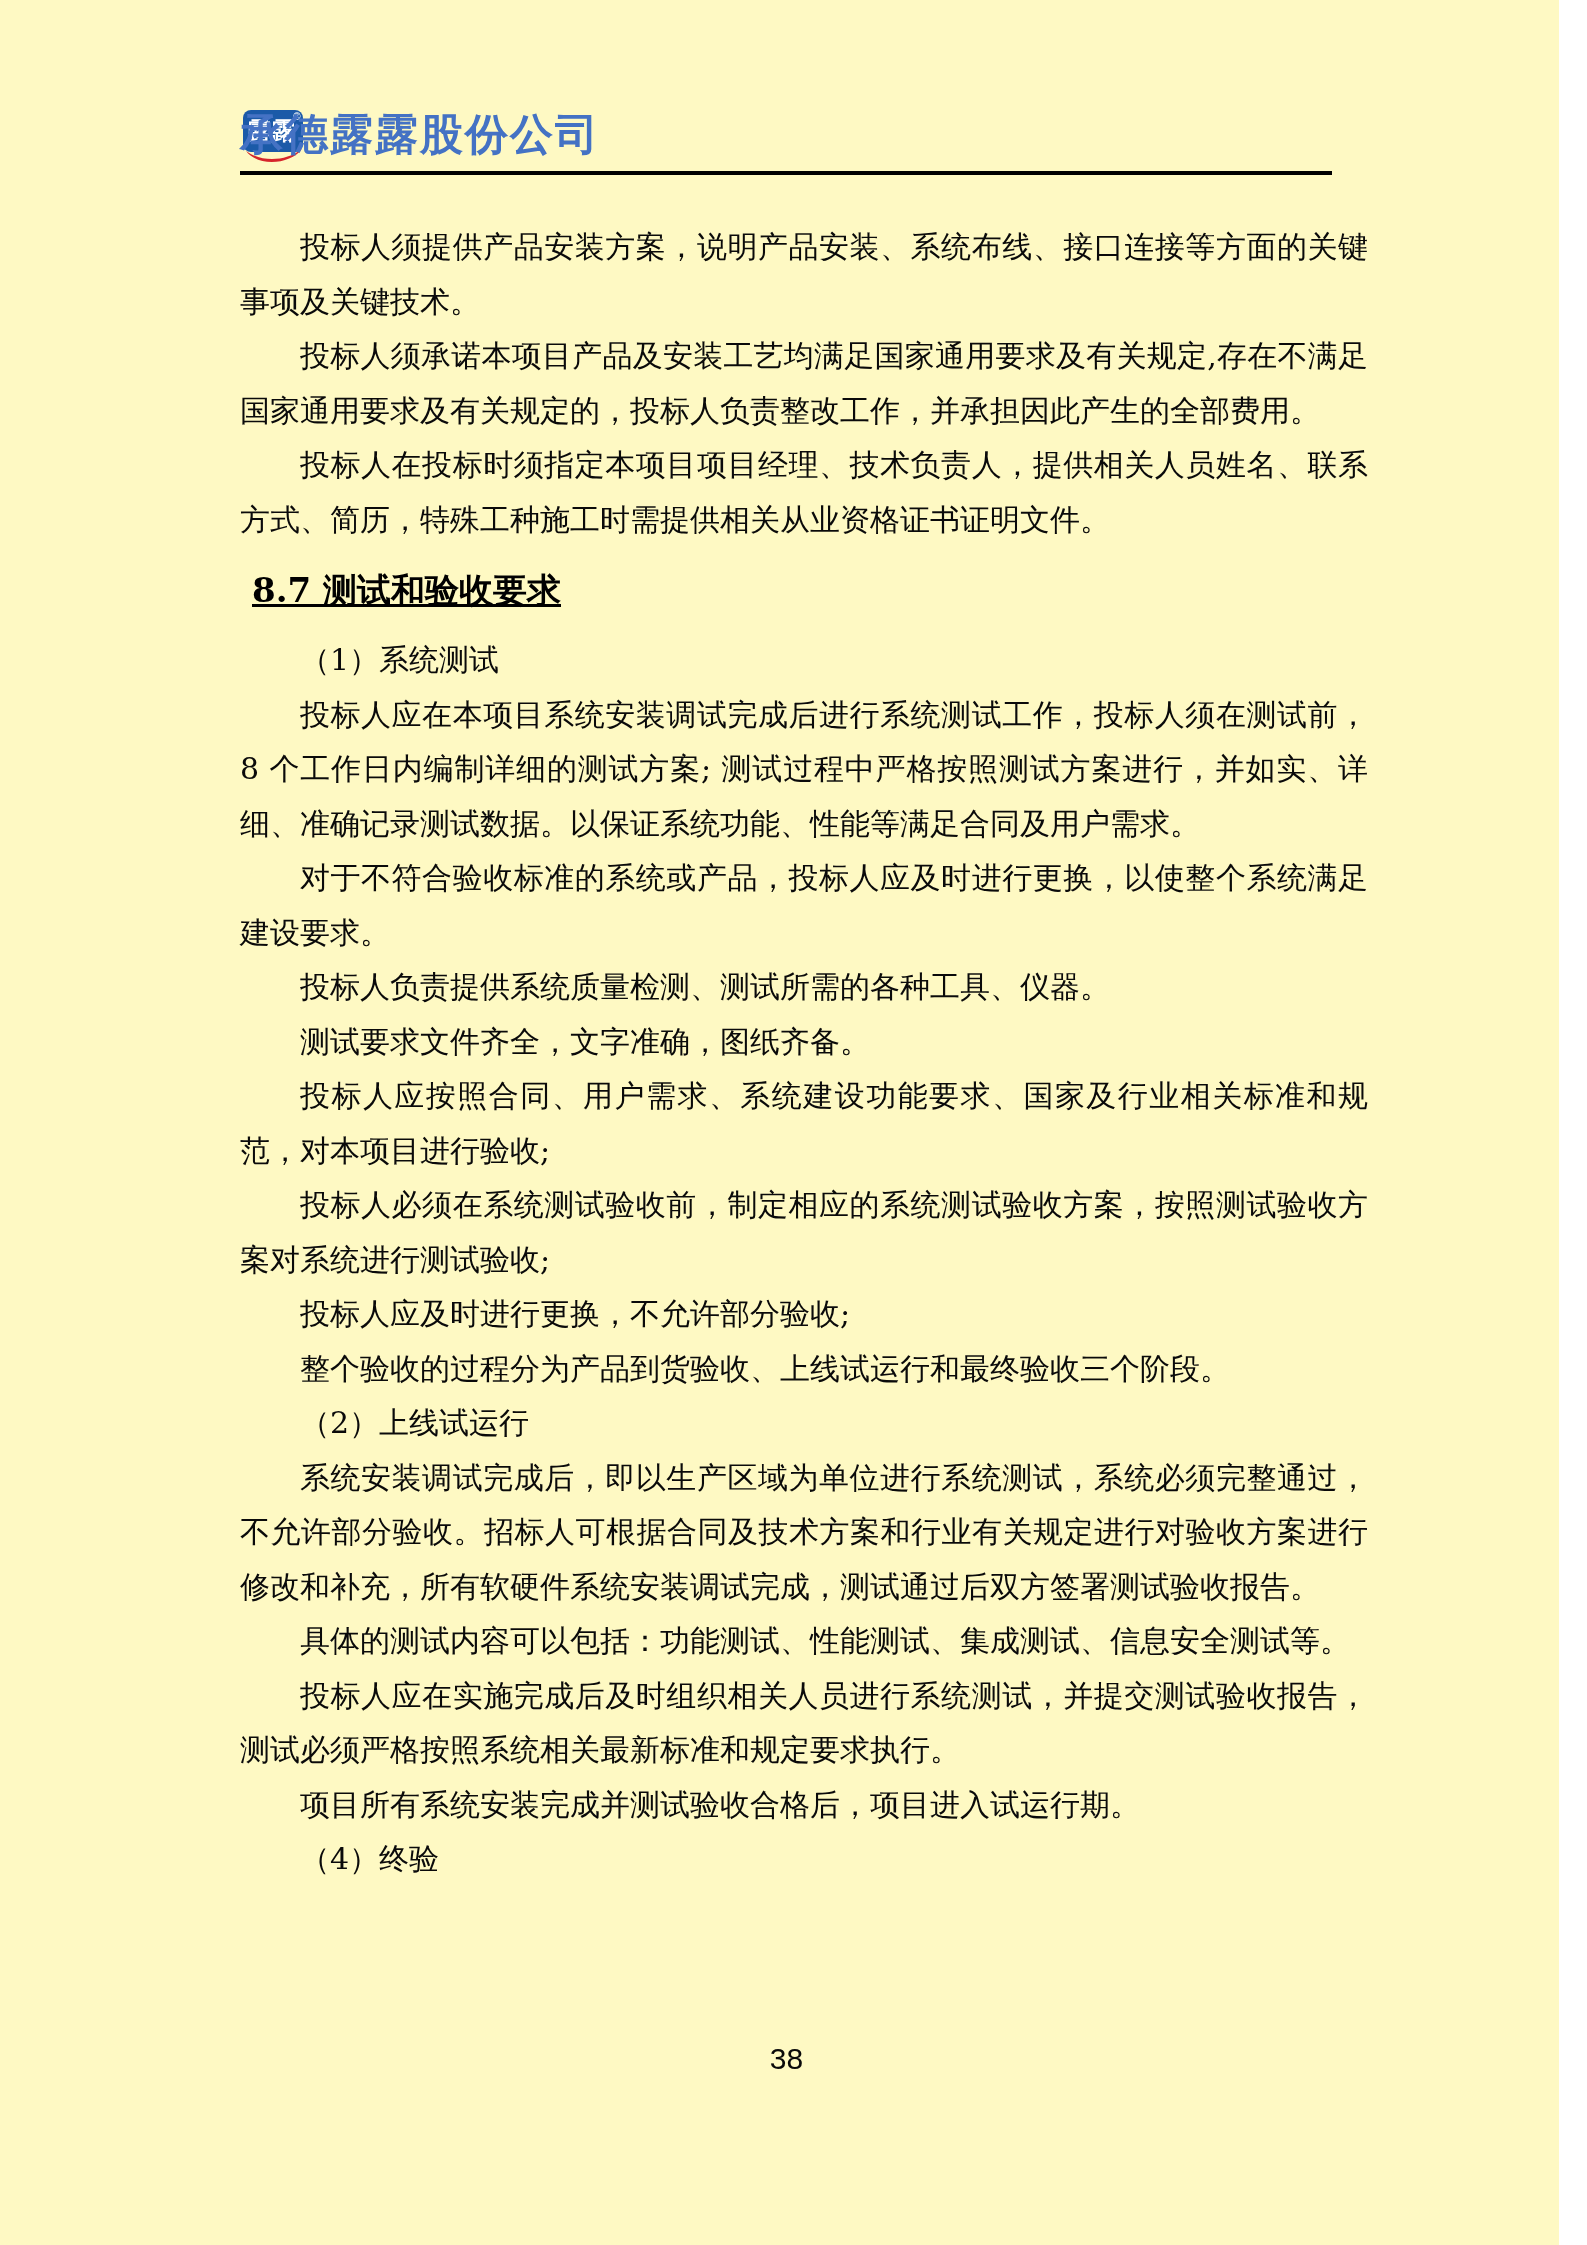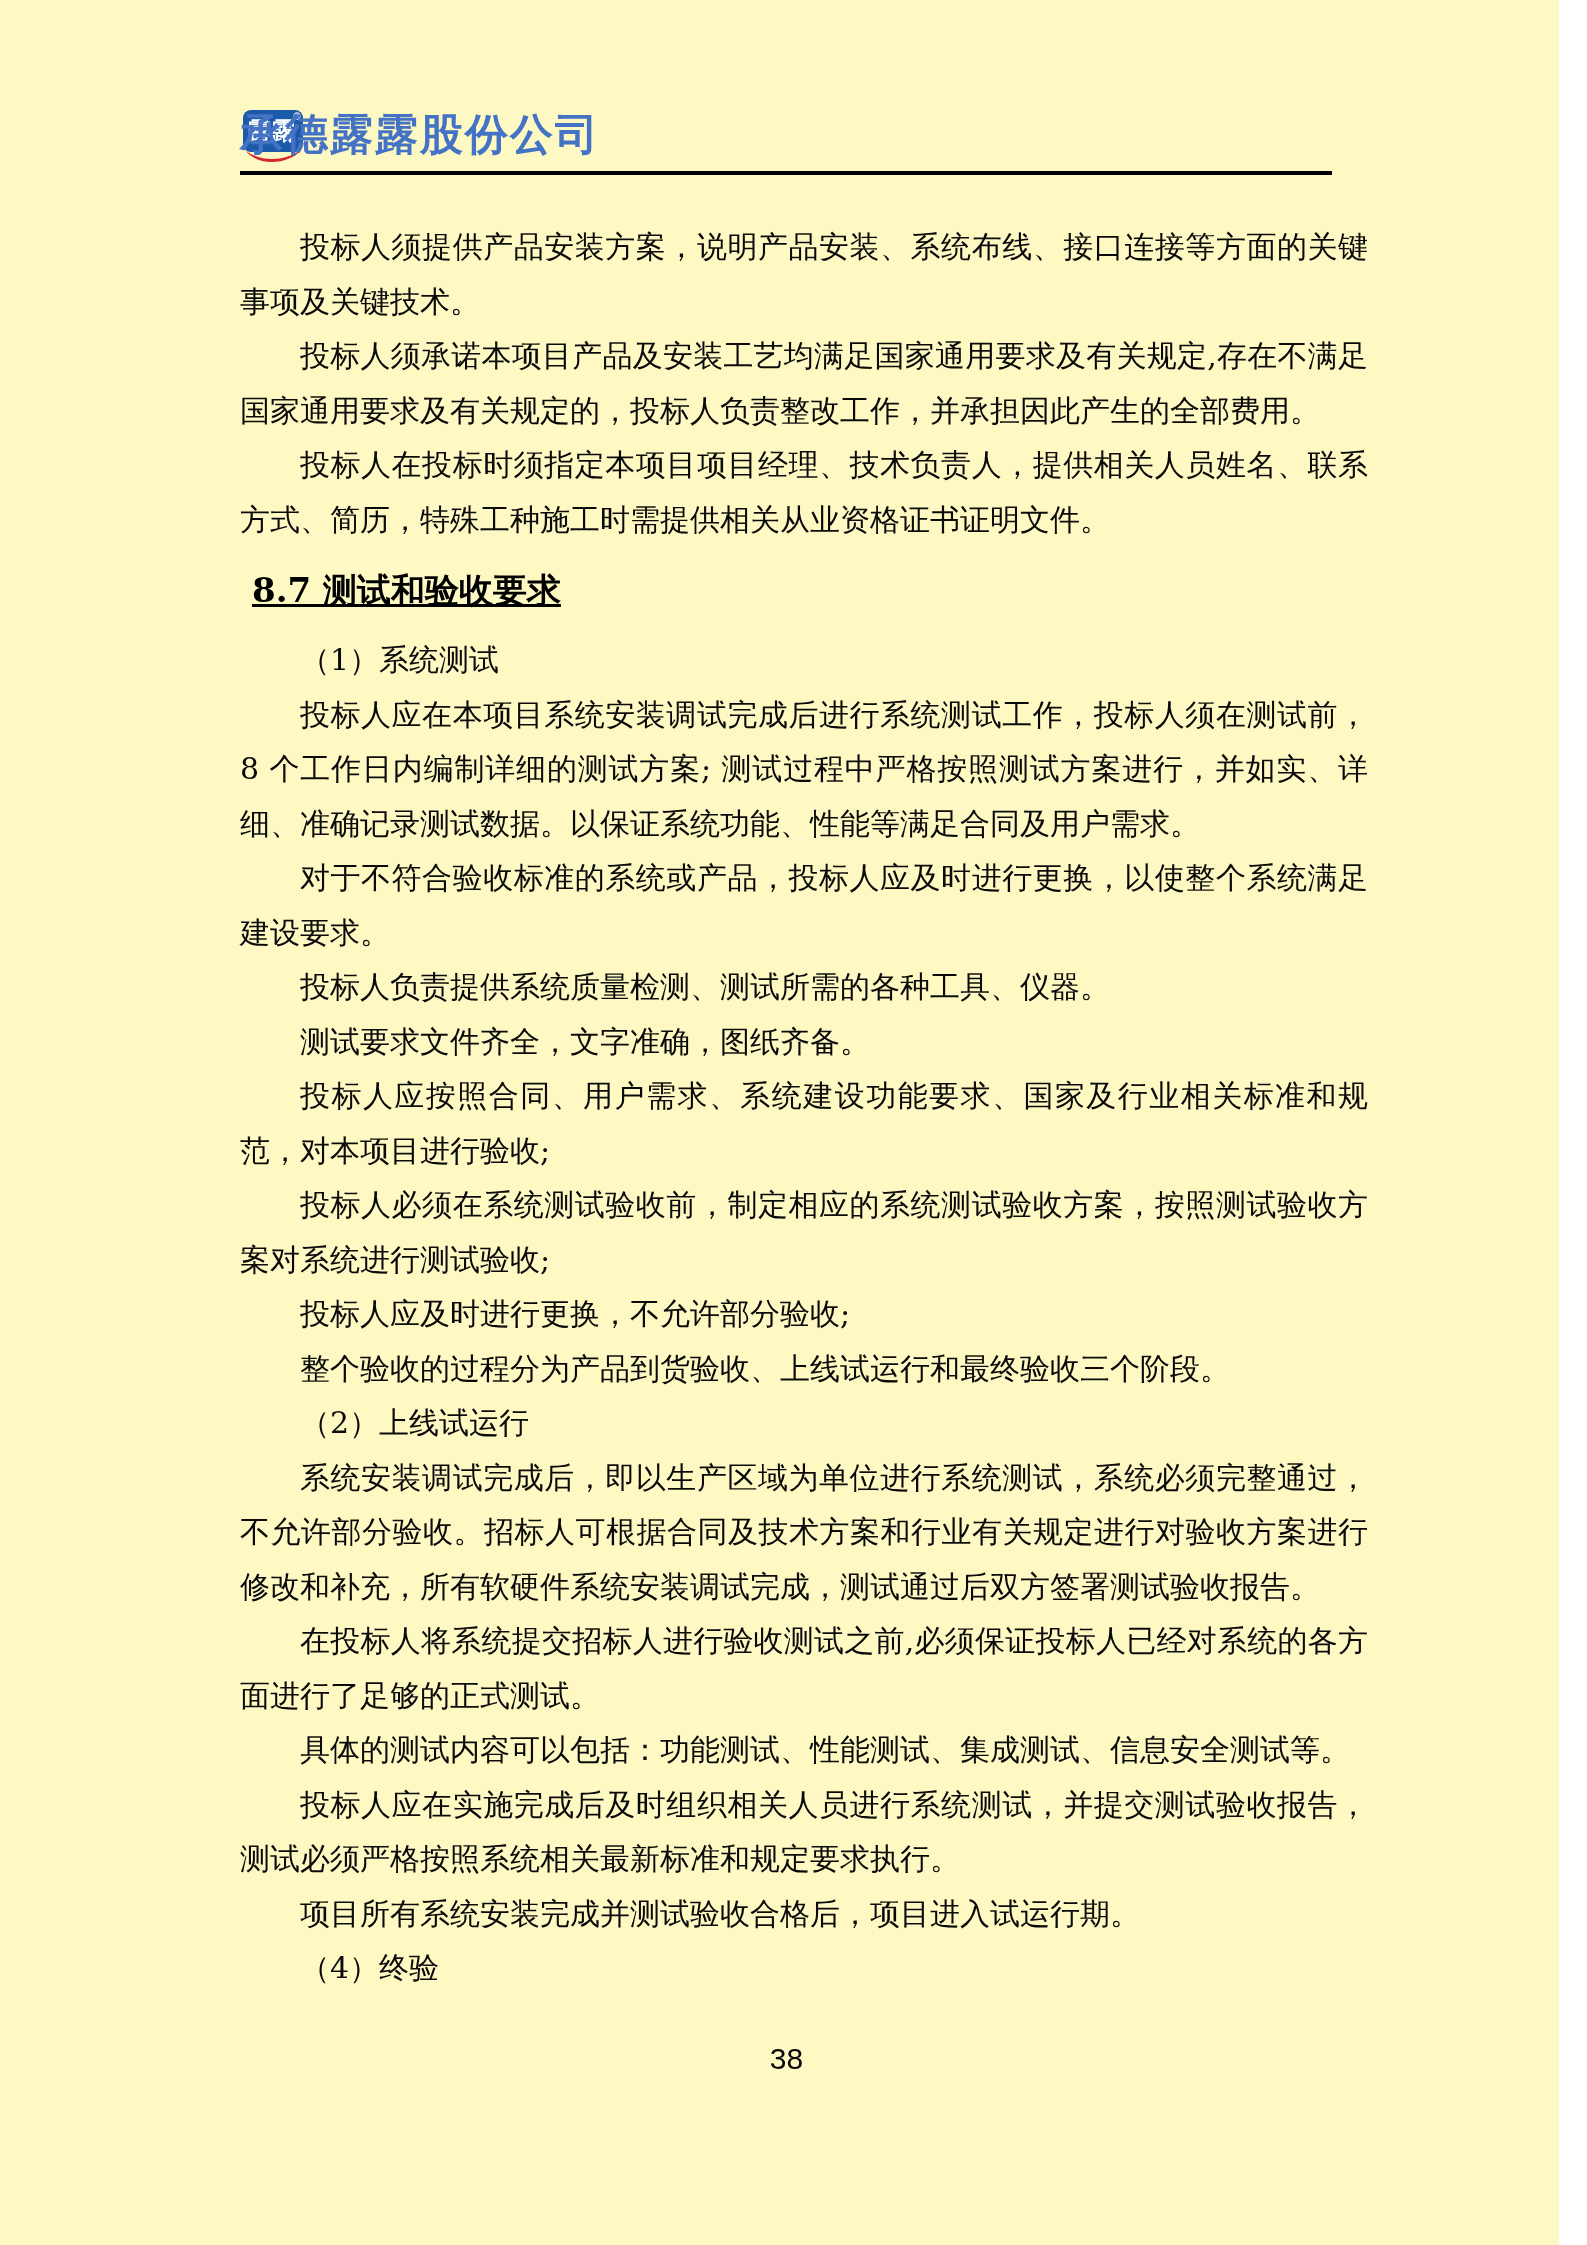--- a/index.html
+++ b/index.html
@@ -109,21 +109,20 @@
     <p class="para">投标人应在本项目系统安装调试完成后进行系统测试工作，投标人须在测试前，8 个工作日内编制详细的测试方案; 测试过程中严格按照测试方案进行，并如实、详细、准确记录测试数据。以保证系统功能、性能等满足合同及用户需求。</p>
     <p class="para">对于不符合验收标准的系统或产品，投标人应及时进行更换，以使整个系统满足建设要求。</p>
     <p class="para">投标人负责提供系统质量检测、测试所需的各种工具、仪器。</p>
     <p class="para">测试要求文件齐全，文字准确，图纸齐备。</p>
     <p class="para">投标人应按照合同、用户需求、系统建设功能要求、国家及行业相关标准和规范，对本项目进行验收;</p>
     <p class="para">投标人必须在系统测试验收前，制定相应的系统测试验收方案，按照测试验收方案对系统进行测试验收;</p>
     <p class="para">投标人应及时进行更换，不允许部分验收;</p>
     <p class="para">整个验收的过程分为产品到货验收、上线试运行和最终验收三个阶段。</p>
     <p class="para">（2）上线试运行</p>
     <p class="para">系统安装调试完成后，即以生产区域为单位进行系统测试，系统必须完整通过，不允许部分验收。招标人可根据合同及技术方案和行业有关规定进行对验收方案进行修改和补充，所有软硬件系统安装调试完成，测试通过后双方签署测试验收报告。</p>
-    <p class="para">在投标人将系统提交招标人进行验收测试之前,必须保证投标人已经对系统的各方面进行了足够的正式测试。</p>
     <p class="para">具体的测试内容可以包括：功能测试、性能测试、集成测试、信息安全测试等。</p>
     <p class="para">投标人应在实施完成后及时组织相关人员进行系统测试，并提交测试验收报告，测试必须严格按照系统相关最新标准和规定要求执行。</p>
     <p class="para">项目所有系统安装完成并测试验收合格后，项目进入试运行期。</p>
     <p class="para">（4）终验</p>
   </div>
 
   <div class="page-number">38</div>
 
 </div>
 

